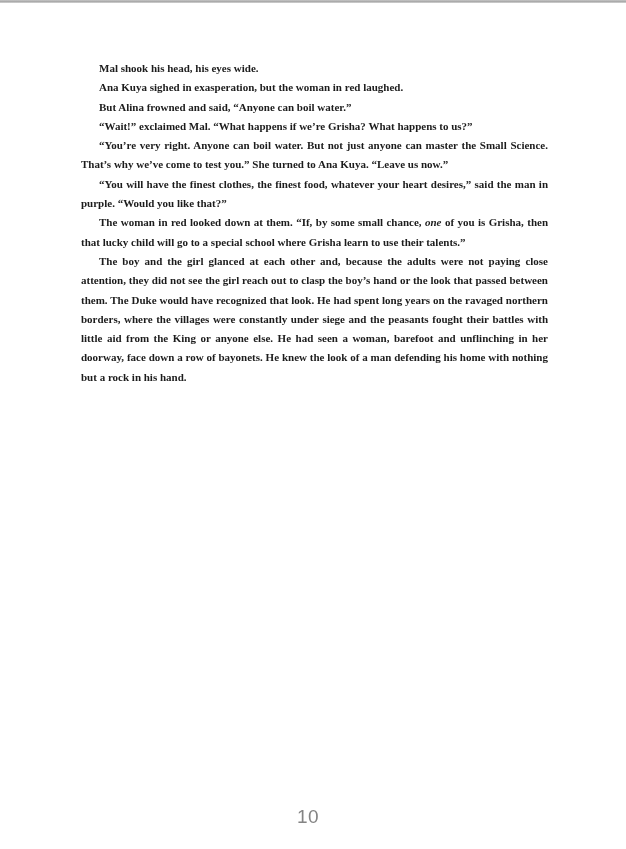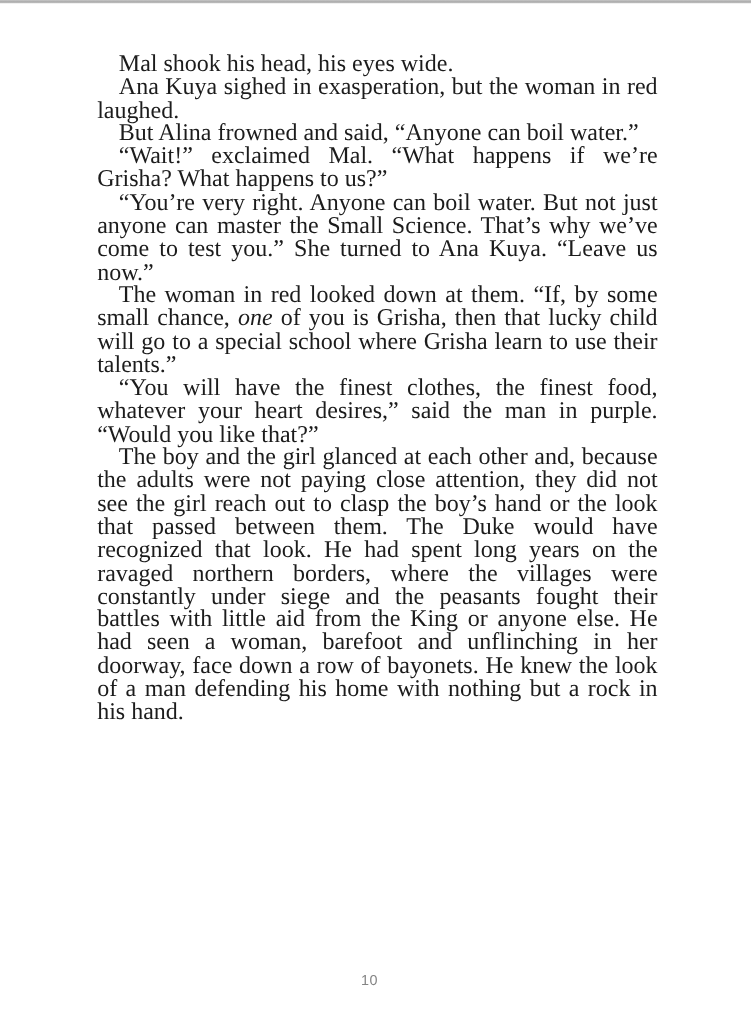--- a/index.html
+++ b/index.html
@@ -26,59 +26,60 @@
     position: absolute;
     top: 3px;
     left: 0;
     width: 626px;
     height: 846px;
     background: #ffffff;
   }
   .text-block {
     position: absolute;
     left: 81px;
-    top: 41px;
+    top: 56px;
     width: 467px;
-    font-size: 20px;
+    font-size: 11px;
     line-height: 19.3px;
     color: #1c1c1c;
     text-align: justify;
     text-justify: inter-word;
+    font-weight: bold;
   }
   .text-block p {
     margin: 0;
     padding: 0;
     text-indent: 18px;
   }
   .text-block em {
     font-style: italic;
   }
   .page-number {
     position: absolute;
     top: 804px;
     left: 0;
     width: 616px;
     text-align: center;
     font-family: "Liberation Sans", sans-serif;
-    font-size: 12px;
+    font-size: 19px;
     line-height: 20px;
     color: #848484;
     letter-spacing: 0.5px;
   }
 </style>
 </head>
 <body>
 
 <div class="topbar" style="background: linear-gradient(rgb(199, 199, 199) 0%, rgb(168, 168, 168) 55%, rgb(216, 216, 216) 100%);"></div>
 
 <div class="book-page" style="background: rgb(255, 255, 255);">
   <div class="text-block" id="text-block" style="color: rgb(28, 28, 28);">
       <p><span>Mal shook his head, his eyes wide.</span></p>
       <p><span>Ana Kuya sighed in exasperation, but the woman in red laughed.</span></p>
       <p><span>But Alina frowned and said, “Anyone can boil water.”</span></p>
       <p><span>“Wait!” exclaimed Mal. “What happens if we’re Grisha? What happens to us?”</span></p>
       <p><span>“You’re very right. Anyone can boil water. But not just anyone can master the Small Science. That’s why we’ve come to test you.” She turned to Ana Kuya. “Leave us now.”</span></p>
+      <p><span>“You will have the finest clothes, the finest food, whatever your heart desires,” said the man in purple. “Would you like that?”</span></p>
       <p><span>The woman in red looked down at them. “If, by some small chance, </span><em>one</em><span> of you is Grisha, then that lucky child will go to a special school where Grisha learn to use their talents.”</span></p>
-      <p><span>“You will have the finest clothes, the finest food, whatever your heart desires,” said the man in purple. “Would you like that?”</span></p>
       <p><span>The boy and the girl glanced at each other and, because the adults were not paying close attention, they did not see the girl reach out to clasp the boy’s hand or the look that passed between them. The Duke would have recognized that look. He had spent long years on the ravaged northern borders, where the villages were constantly under siege and the peasants fought their battles with little aid from the King or anyone else. He had seen a woman, barefoot and unflinching in her doorway, face down a row of bayonets. He knew the look of a man defending his home with nothing but a rock in his hand.</span></p>
     </div>
   <div class="page-number" style="color: rgb(132, 132, 132);">10</div>
 </div>
 
 </body></html>

